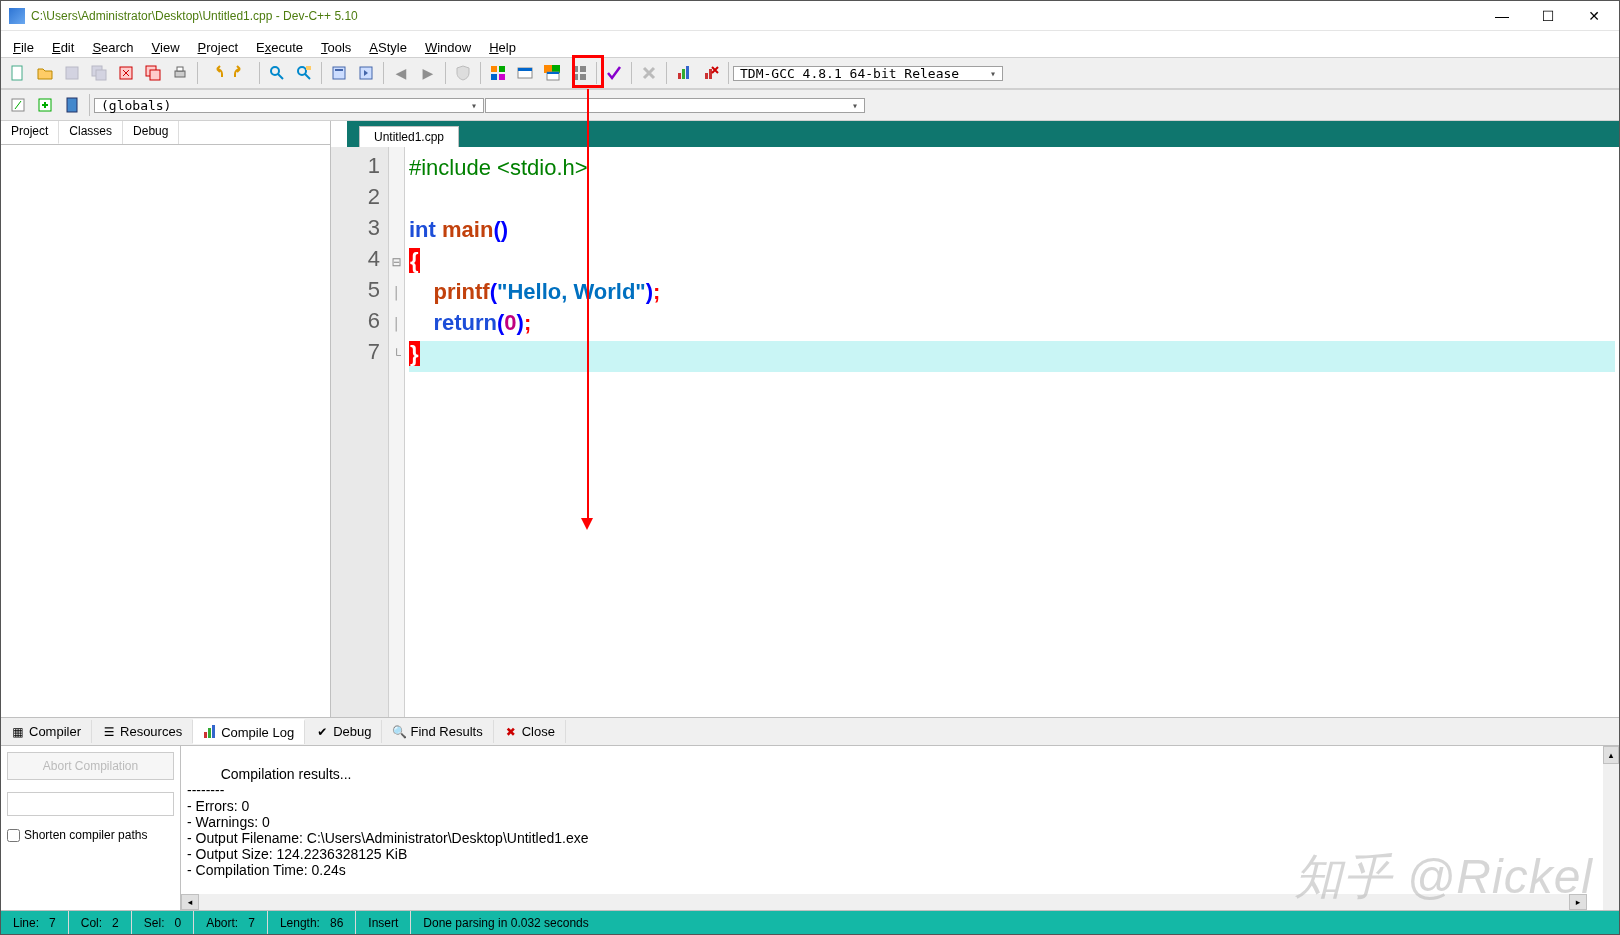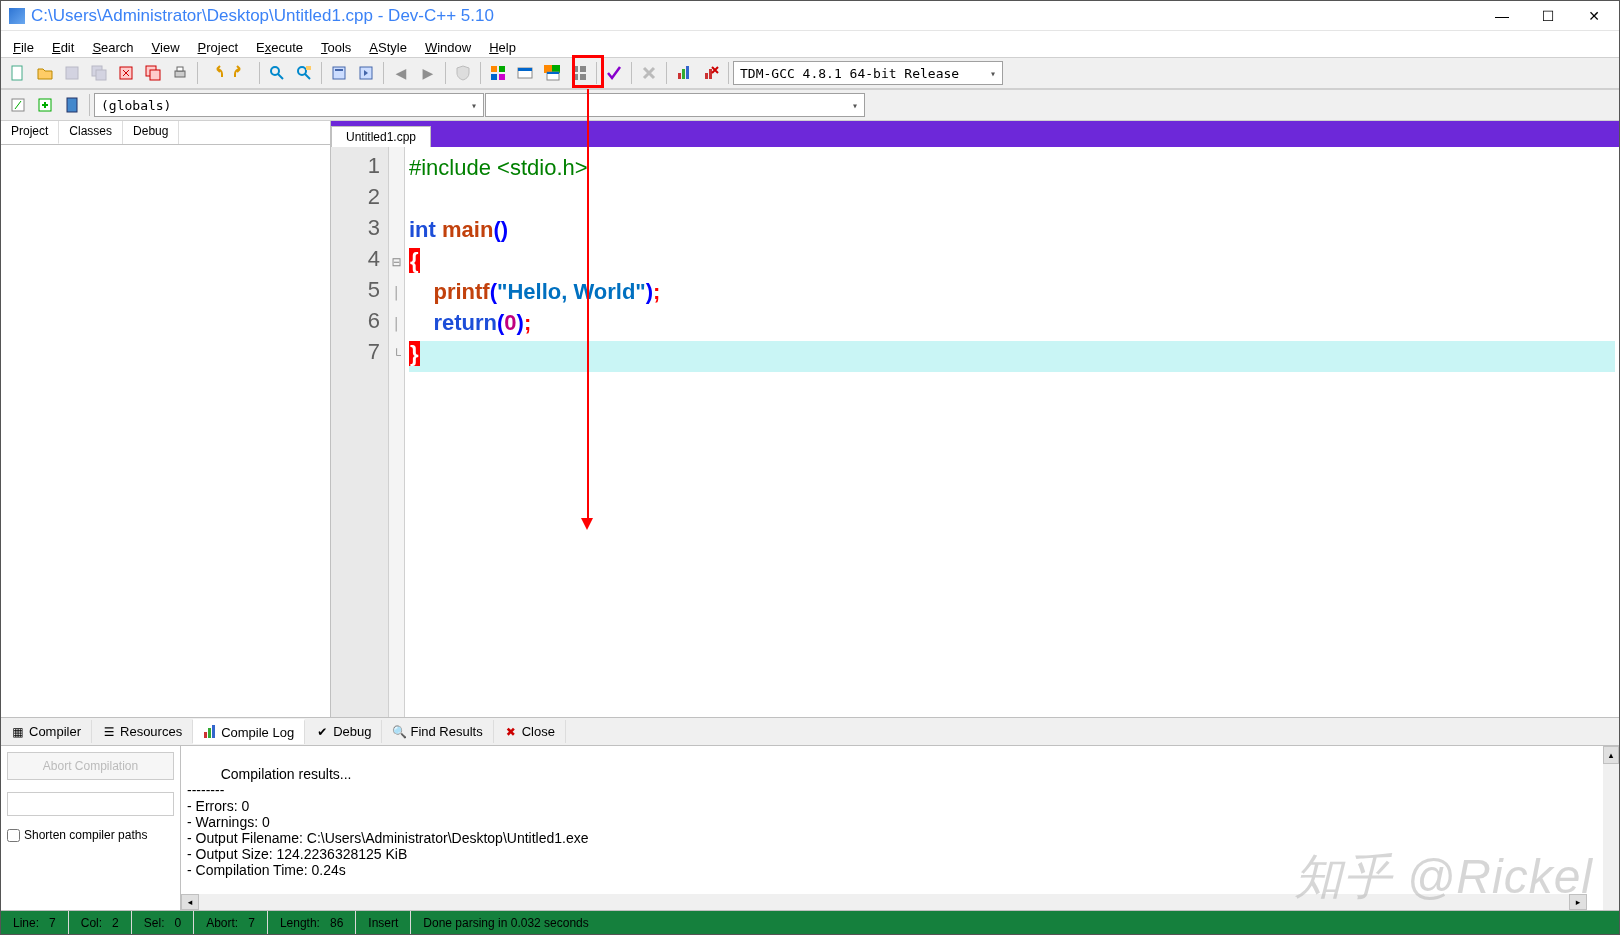--- a/index.html
+++ b/index.html
@@ -1,43 +1,43 @@
 <!DOCTYPE html>
 <html><head>
 <meta charset="utf-8">
 <style>
 * { margin: 0; padding: 0; box-sizing: border-box; font-family: "Segoe UI", Tahoma, sans-serif; }
 body { background: #fff; width: 1620px; height: 935px; overflow: hidden; display: flex; flex-direction: column; border: 1px solid #555; }
 
 .titlebar { height: 30px; background: #fff; display: flex; align-items: center; padding: 0 2px; border-bottom: 1px solid #e5e5e5; }
 .titlebar .appicon { width: 16px; height: 16px; background: linear-gradient(135deg,#2e75d4,#6aa8f0); margin: 0 6px; }
-.titlebar .title { flex: 1; font-size: 17px; color: #3b82f6; }
+.titlebar .title { flex: 1; font-size: 12px; color: #4d7c0f; }
 .titlebar .winbtn { width: 46px; height: 30px; display: flex; align-items: center; justify-content: center; font-size: 14px; color: #000; }
 
 .menubar { height: 26px; display: flex; align-items: flex-end; padding: 0 4px; font-size: 13px; gap: 2px; }
 .menubar .menuitem { padding: 2px 8px; }
 .menubar .menuitem u { text-decoration: underline; }
 
 .toolbar-row { display: flex; align-items: center; background: #f0f0f0; border-top: 1px solid #d0d0d0; border-bottom: 1px solid #d0d0d0; padding: 2px 4px; gap: 1px; min-height: 32px; }
 .tb-btn { width: 26px; height: 26px; display: flex; align-items: center; justify-content: center; border: 1px solid transparent; font-size: 14px; }
 .tb-sep { width: 1px; height: 22px; background: #c0c0c0; margin: 0 3px; }
-.tb-combo { height: 24px; border: 1px solid #a0a0a0; background: #fff; font-family: "Consolas", monospace; font-size: 13px; padding: 0 22px 0 6px; display: flex; align-items: center; position: relative; }
+.tb-combo { height: 15px; border: 1px solid #a0a0a0; background: #fff; font-family: "Consolas", monospace; font-size: 13px; padding: 0 22px 0 6px; display: flex; align-items: center; position: relative; }
 .tb-combo::after { content: "▾"; position: absolute; right: 6px; font-size: 10px; color: #555; }
 .highlight-box { position: absolute; border: 3px solid #ff0000; z-index: 50; pointer-events: none; }
 
 .content-row { flex: 1; display: flex; min-height: 0; }
 
 .left-panel { width: 330px; display: flex; flex-direction: column; border-right: 1px solid #c0c0c0; }
 .lp-tabs { display: flex; height: 24px; border-bottom: 1px solid #c0c0c0; font-size: 12px; background: #fff; }
 .lp-tab { padding: 3px 10px; border-right: 1px solid #ddd; }
 .lp-tab.active { background: #fff; border-bottom: 1px solid #fff; }
 .lp-body { flex: 1; background: #fff; }
 
 .editor-panel { flex: 1; display: flex; flex-direction: column; min-width: 0; }
-.ed-tabs { height: 26px; display: flex; align-items: flex-end; background: #6d28d9; padding-left: 0; }
+.ed-tabs { height: 26px; display: flex; align-items: flex-end; background: #0f766e; padding-left: 12px; margin-left: 16px; }
 .ed-tab { background: #fff; border: 1px solid #c0c0c0; border-bottom: none; padding: 3px 14px; font-size: 12px; }
 .editor-body { flex: 1; display: flex; background: #fff; overflow: hidden; }
 .gutter { width: 58px; background: #e9e9e9; border-right: 1px solid #d0d0d0; font-family: Consolas, monospace; font-size: 22px; text-align: right; padding-top: 6px; color: #606060; }
 .gutter .ln { height: 31px; padding-right: 8px; }
 .fold-gutter { width: 16px; background: #f4f4f4; border-right: 1px solid #d0d0d0; font-family: monospace; font-size: 12px; padding-top: 6px; }
 .fold-gutter .fg { height: 31px; display: flex; align-items: center; justify-content: center; color: #888; }
 .code-area { flex: 1; font-family: Consolas, "Courier New", monospace; font-size: 22px; padding: 8px 4px; position: relative; }
 .code-line { height: 31px; white-space: pre; }
 .cl-highlight { background: #c9f5f5; }
 .tok-pp { color: #008000; }
@@ -62,21 +62,21 @@
 .bp-left button { height: 28px; background: #f6f6f6; border: 1px solid #ccc; color: #bbb; font-size: 12px; }
 .bp-left .txtbox { height: 24px; border: 1px solid #ccc; }
 .bp-left label { display: flex; align-items: center; gap: 4px; }
 .bp-log { flex: 1; font-family: Consolas, monospace; font-size: 14px; padding: 4px 6px; overflow: auto; position: relative; white-space: pre; }
 .bp-scroll-x { position: absolute; bottom: 0; left: 0; right: 16px; height: 16px; background: #f0f0f0; display: flex; }
 .bp-scroll-x .thumb-l { width: 18px; background: #e0e0e0; border: 1px solid #c0c0c0; display:flex;align-items:center;justify-content:center;font-size:9px;}
 .bp-scroll-x .track { flex: 1; background: #f0f0f0; }
 .bp-scroll-y { width: 16px; background: #f0f0f0; }
 .bp-scroll-y .thumb-t { height:18px; background:#e0e0e0; border:1px solid #c0c0c0; display:flex;align-items:center;justify-content:center;font-size:9px;}
 
-.statusbar { height: 24px; background: #15803d; border-top: 1px solid #c0c0c0; display: flex; align-items: center; font-size: 12px; }
+.statusbar { height: 24px; background: #14b8a6; border-top: 1px solid #c0c0c0; display: flex; align-items: center; font-size: 12px; }
 .statusbar .cell { padding: 0 12px; border-right: 1px solid #d9d9d9; height: 100%; display: flex; align-items: center; }
 
 .watermark { position: absolute; right: 27px; bottom: 26px; font-size: 48px; color: rgba(180,180,180,0.55); font-style: italic; pointer-events: none; letter-spacing: 1px; }
 
 svg { display: block; }
 </style>
 </head>
 <body>
 
 <div class="titlebar">

